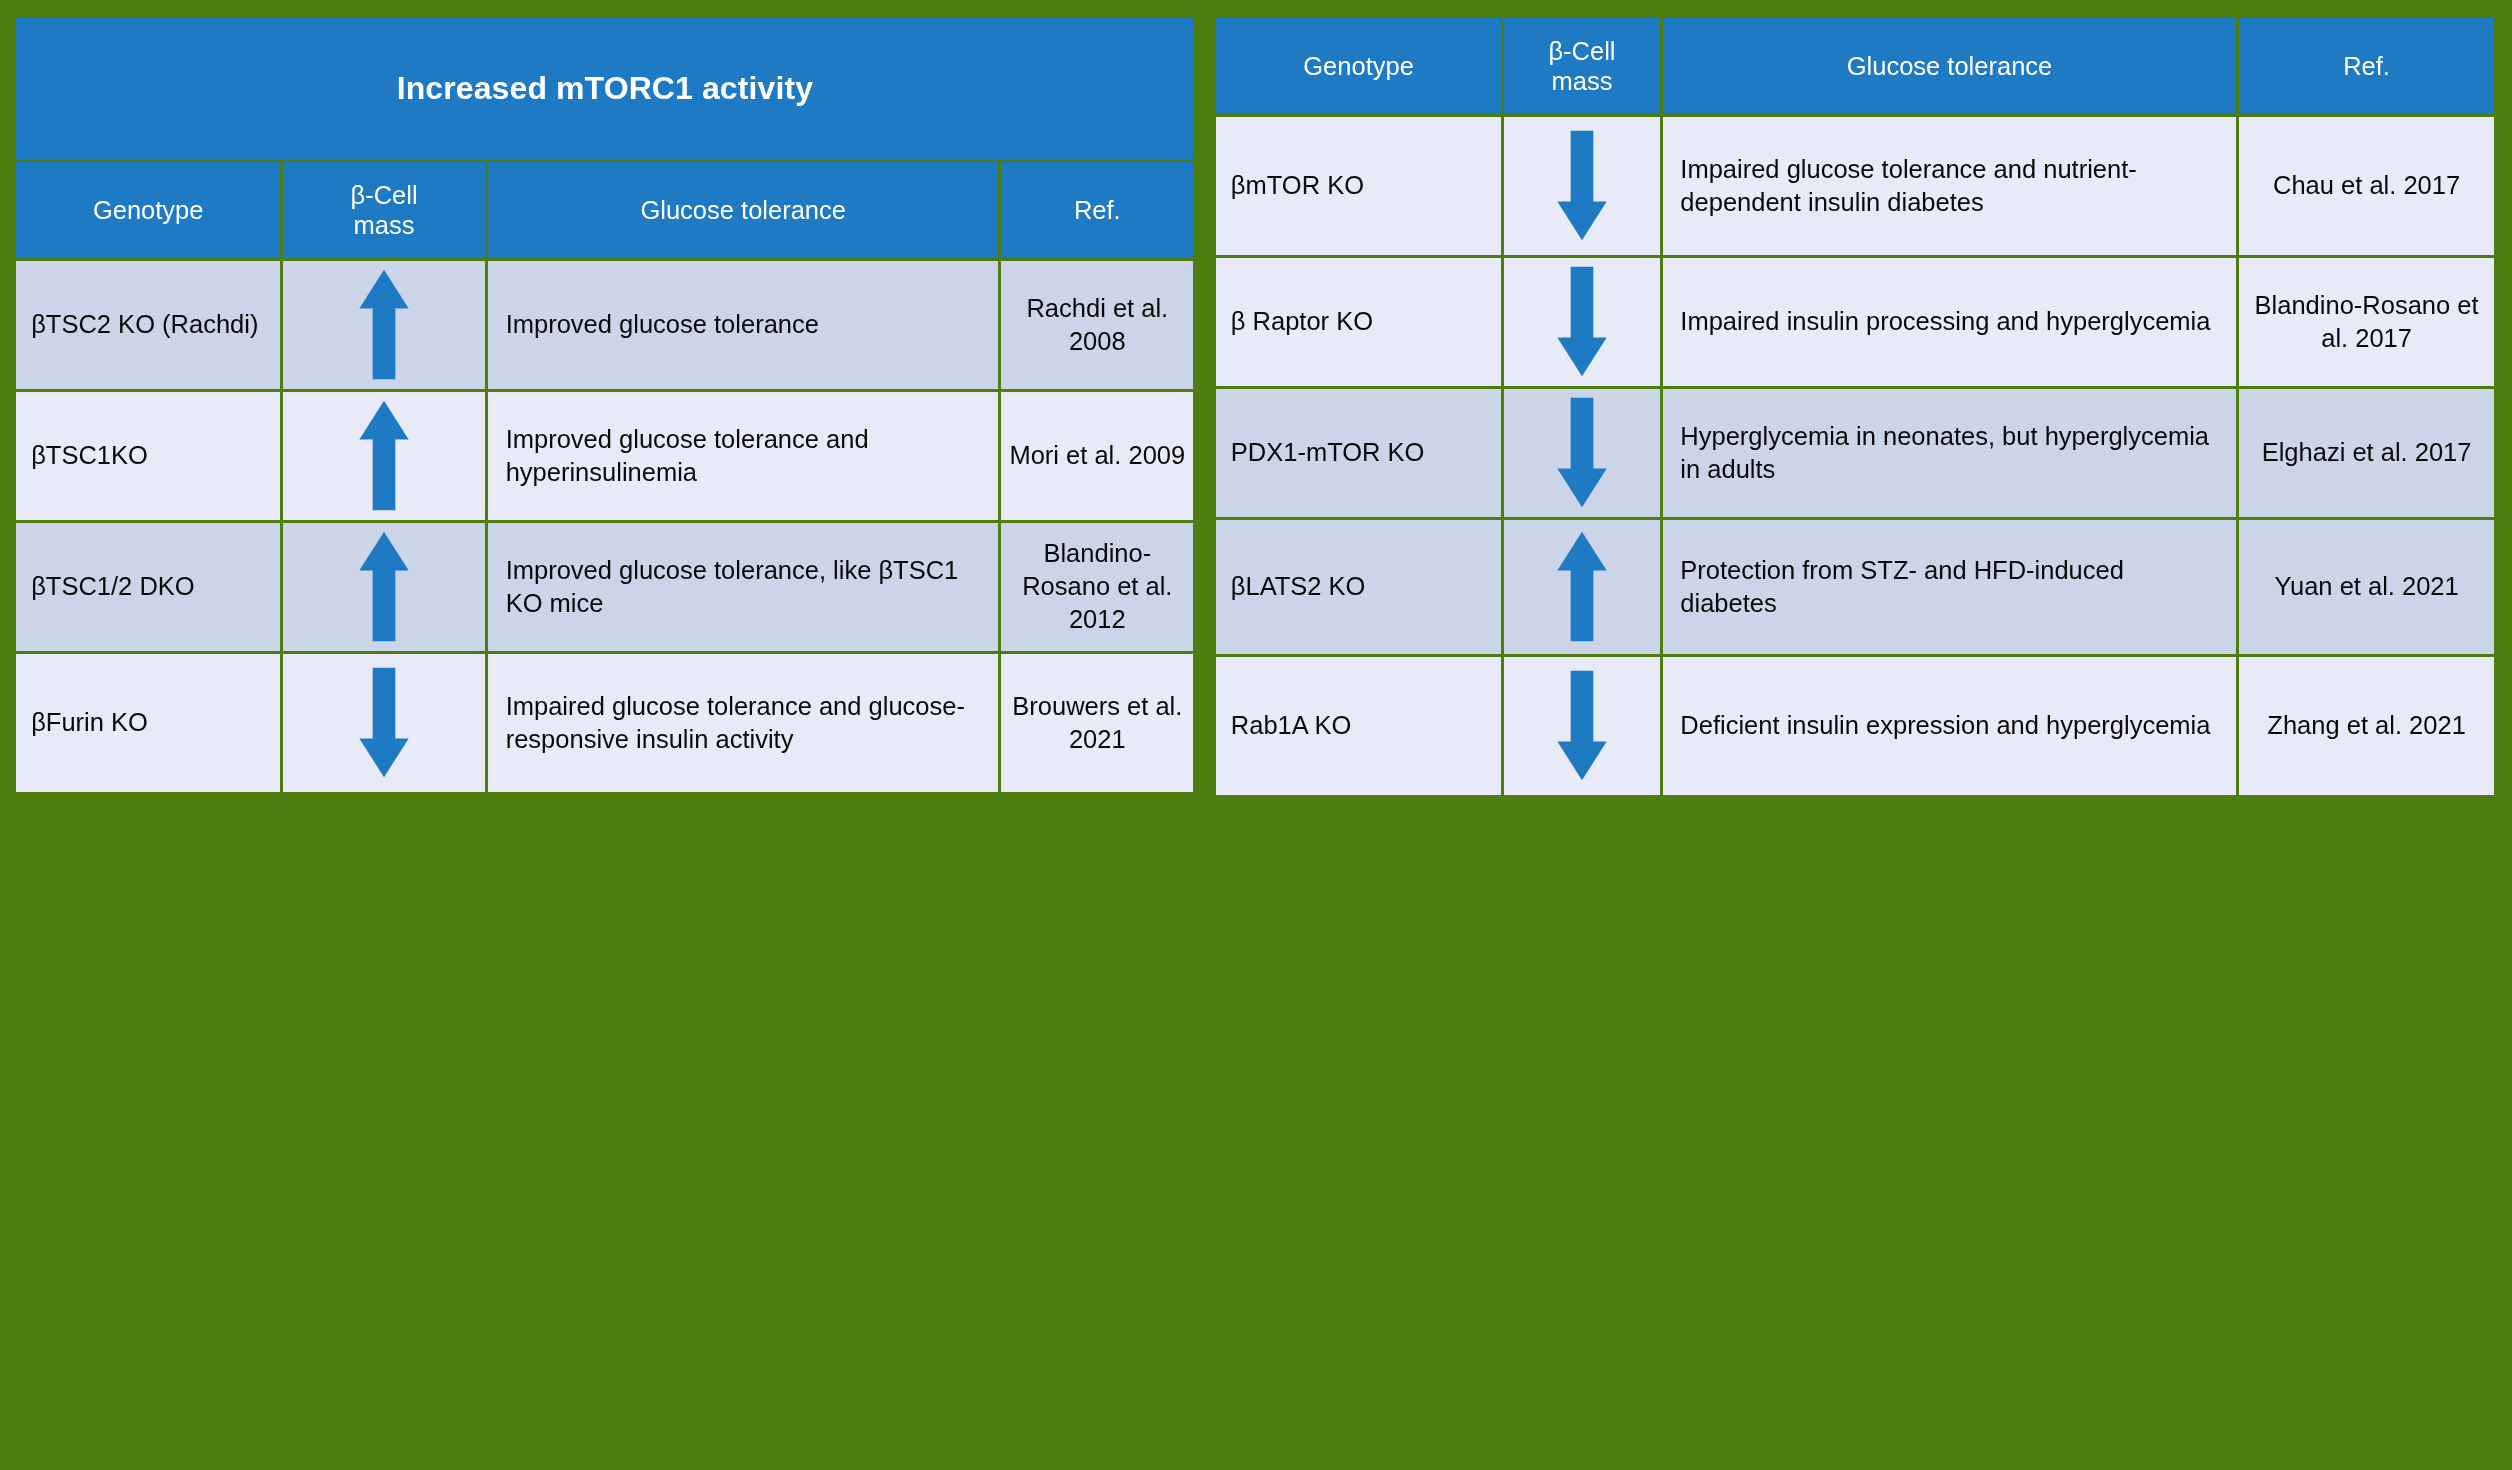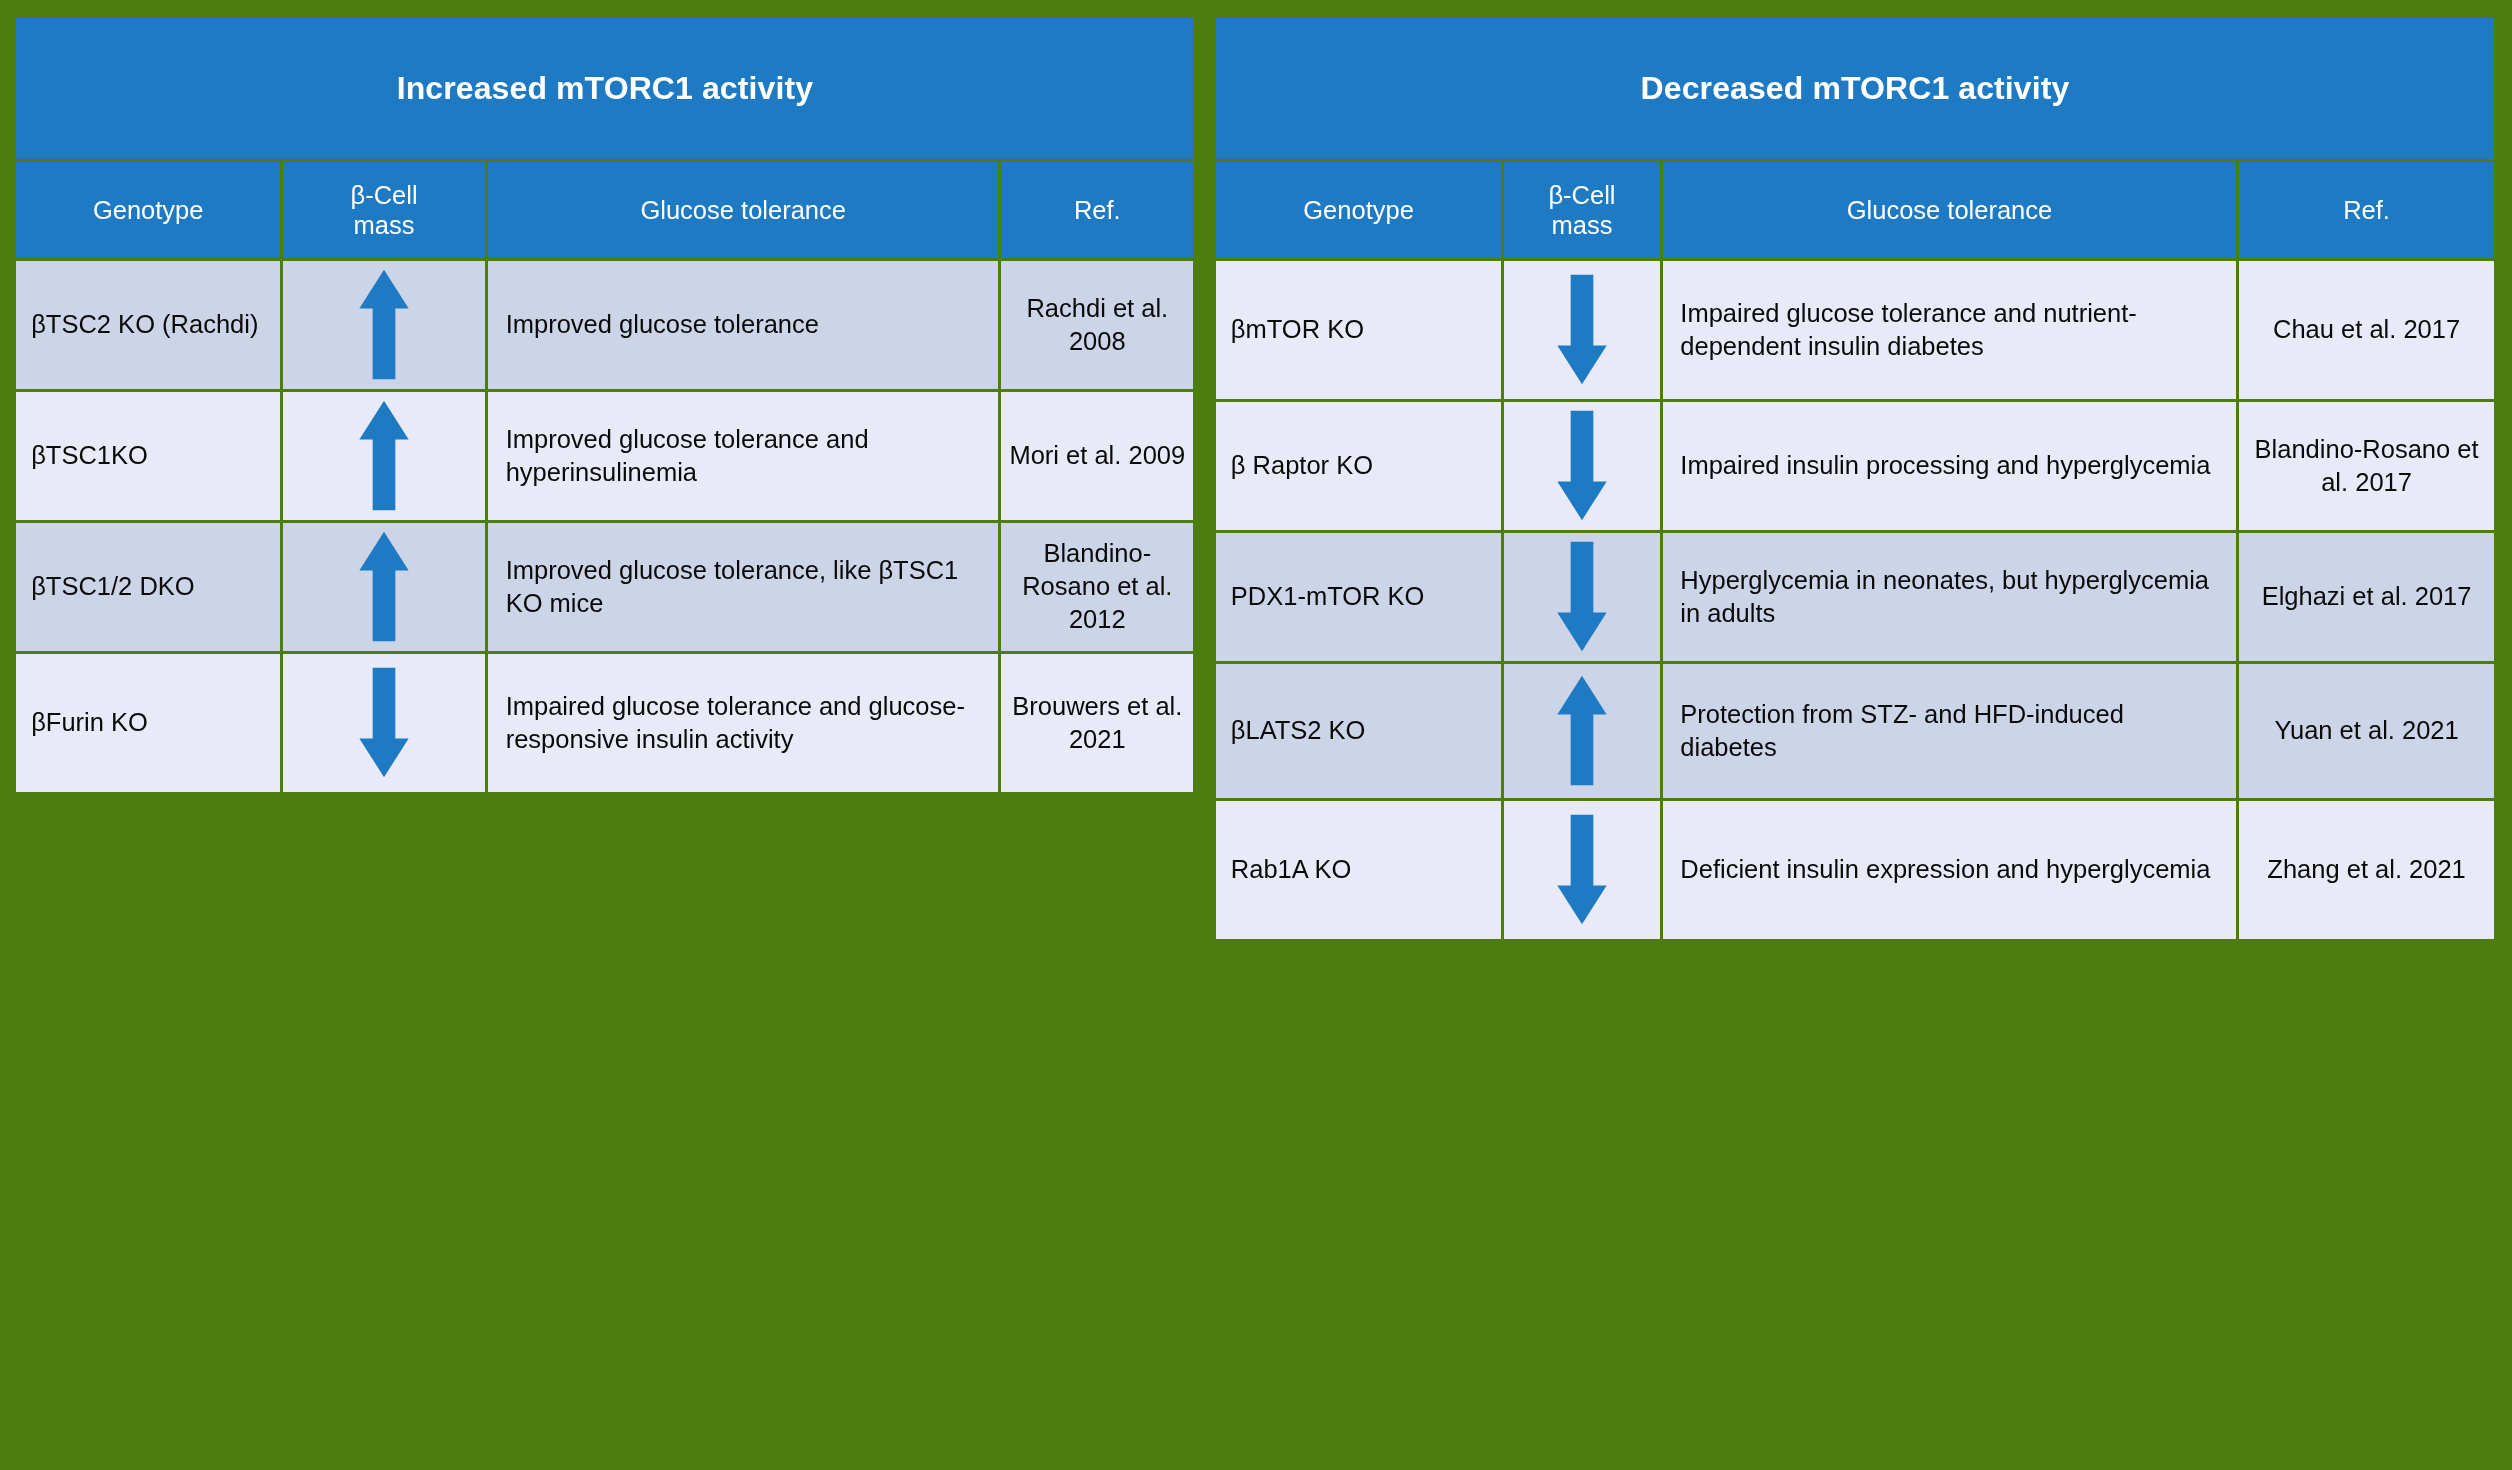--- a/index.html
+++ b/index.html
@@ -119,23 +119,20 @@
 
   <table class="tbl" id="tbl-right">
     <colgroup>
       <col style="width:282px">
         <col style="width:154px">
       <col style="width:567px">
         <col style="width:252px">
     </colgroup>
     <tbody>
         <tr>
-          <td class="banner" colspan="4">Decreased mTORC1 activity</td>
-        </tr>
-        <tr>
           <td class="colhdr">Genotype</td>
           <td class="colhdr">
             <div>β-Cell</div>
             <div>mass</div>
           </td>
           <td class="colhdr">Glucose tolerance</td>
           <td class="colhdr">Ref.</td>
         </tr>
         <tr class="r-odd rh1">
           <td class="cell c-geno">βmTOR KO</td>

